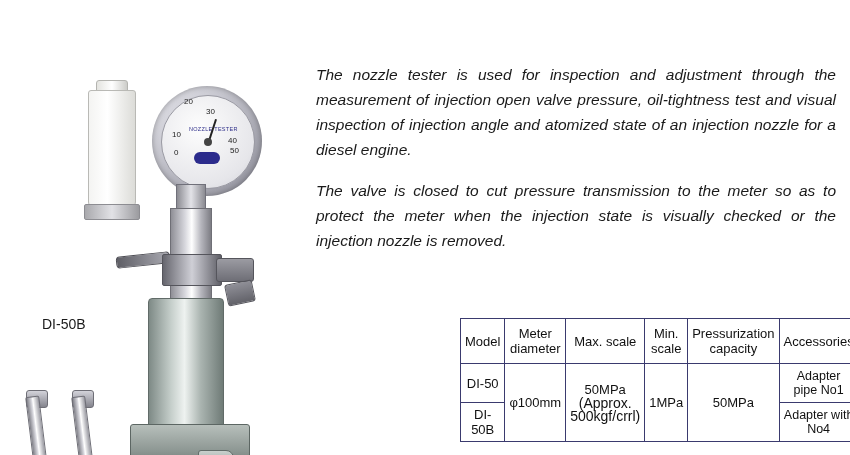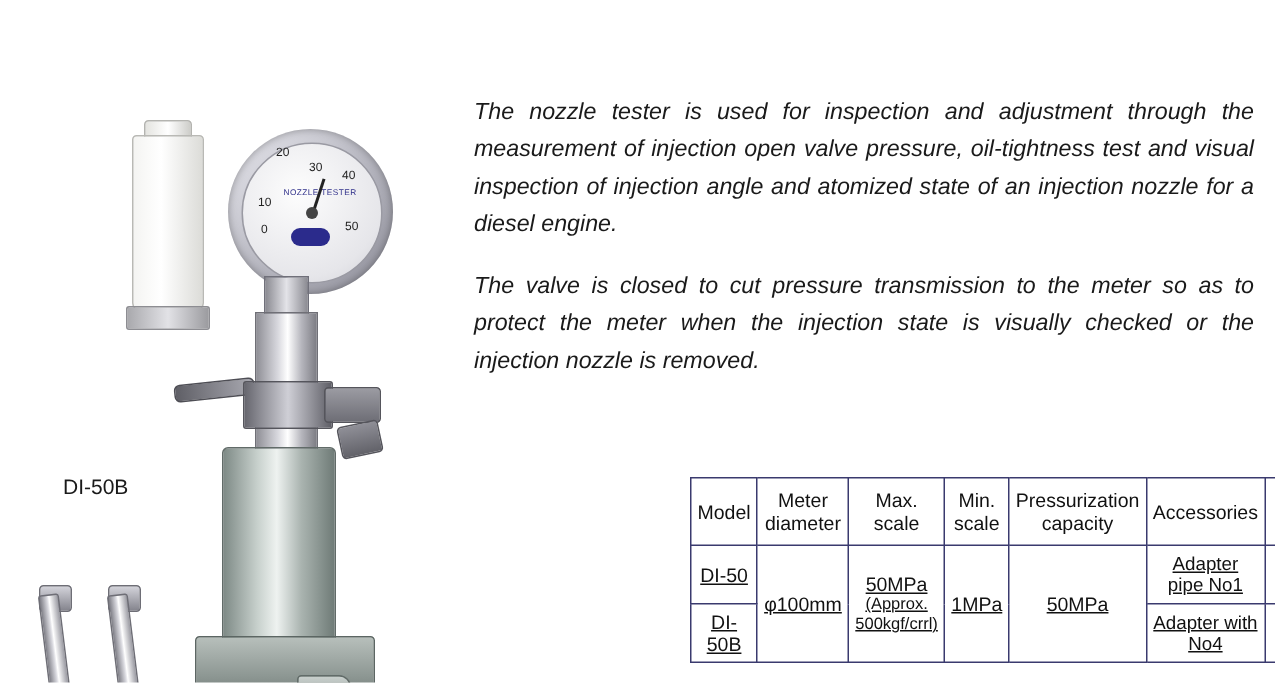--- a/index.html
+++ b/index.html
@@ -88,31 +88,30 @@
     font-weight: normal;
     text-align: center;
   }
   .spec-table thead td {
     height: 40px;
     line-height: 15px;
     font-size: 13px;
   }
   .spec-table tbody td {
     height: 34px;
-    text-decoration: underline;
   }
   .col-model { width: 48px; text-align: left; padding-left: 5px; }
   .col-meter { width: 64px; border-radius: 20px; }
   .col-max   { width: 110px; }
   .col-min   { width: 78px; }
   .col-press { width: 92px; }
   .col-acc   { width: 126px; }
   .col-weight{ width: 62px; }
   .sub-note {
-    font-size: 11px;
+    font-size: 14px;
     display: block;
     line-height: 13px;
   }
   .main-val {
     display: block;
     line-height: 15px;
   }
   .wt-cell {
     font-size: 12px;
     line-height: 14px;
@@ -166,21 +165,21 @@
   }
   .gnum {
     position: absolute;
     font-size: 8px;
     color: #222;
   }
   .gnum.n0  { left: 12px; top: 52px; }
   .gnum.n10 { left: 10px; top: 34px; }
   .gnum.n20 { left: 22px; top: 1px; }
   .gnum.n30 { left: 44px; top: 11px; }
-  .gnum.n40 { left: 66px; top: 16px; }
+  .gnum.n40 { left: 66px; top: 40px; }
   .gnum.n50 { left: 68px; top: 50px; }
   .gbrand {
     position: absolute;
     left: 27px;
     top: 30px;
     font-size: 5.5px;
     color: #30308a;
     letter-spacing: 0.3px;
   }
   .glogo {

